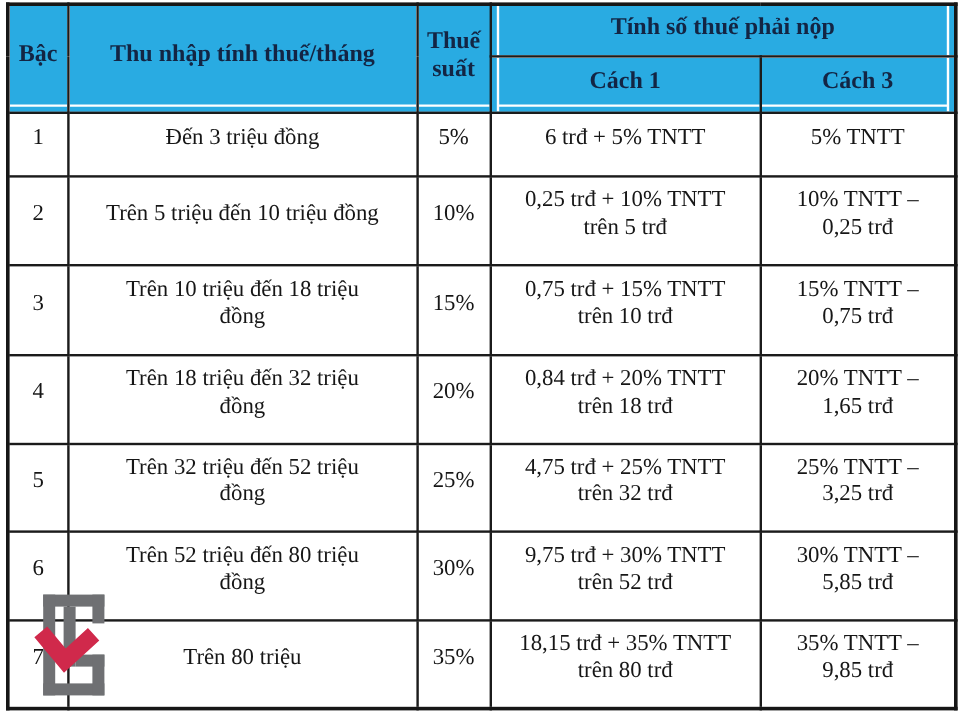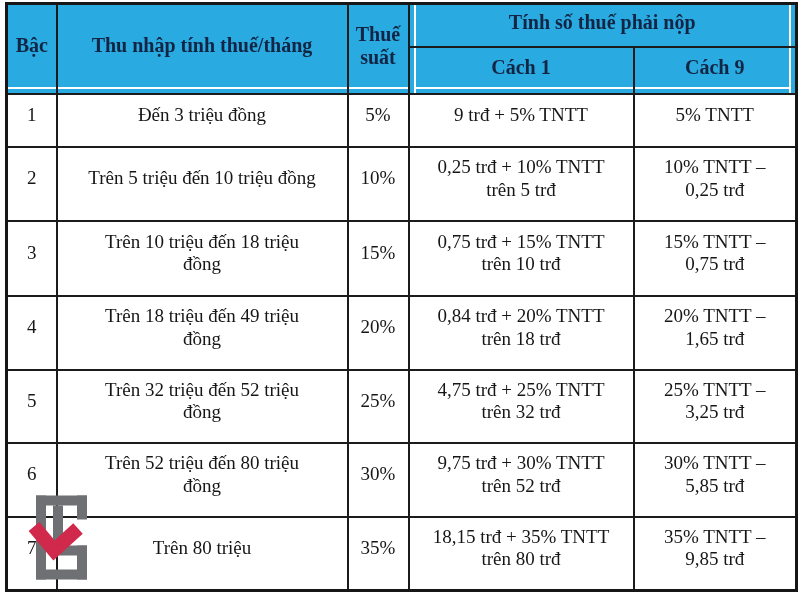--- a/index.html
+++ b/index.html
@@ -104,29 +104,29 @@
     <thead>
       <tr class="hr1">
         <th rowspan="2" class="th-bottomline">Bậc</th>
         <th rowspan="2" class="th-bottomline">Thu nhập tính thuế/tháng</th>
         <th rowspan="2" class="th-bottomline">Thuế
 suất</th>
         <th colspan="2" class="th-span">Tính số thuế phải nộp</th>
       </tr>
       <tr class="hr2">
         <th class="th-m1">Cách 1</th>
-        <th class="th-m2">Cách 9</th>
+        <th class="th-m2">Cách 3</th>
       </tr>
     </thead>
     <tbody>
       <tr class="r1">
         <td>1</td>
         <td>Đến 3 triệu đồng</td>
         <td>5%</td>
-        <td>9 trđ + 5% TNTT</td>
+        <td>6 trđ + 5% TNTT</td>
         <td>5% TNTT</td>
       </tr>
       <tr class="r2">
         <td>2</td>
         <td>Trên 5 triệu đến 10 triệu đồng</td>
         <td>10%</td>
         <td>0,25 trđ + 10% TNTT
 trên 5 trđ</td>
         <td>10% TNTT –
 0,25 trđ</td>
@@ -136,21 +136,21 @@
         <td>Trên 10 triệu đến 18 triệu
 đồng</td>
         <td>15%</td>
         <td>0,75 trđ + 15% TNTT
 trên 10 trđ</td>
         <td>15% TNTT –
 0,75 trđ</td>
       </tr>
       <tr class="r4">
         <td>4</td>
-        <td>Trên 18 triệu đến 49 triệu
+        <td>Trên 18 triệu đến 32 triệu
 đồng</td>
         <td>20%</td>
         <td>0,84 trđ + 20% TNTT
 trên 18 trđ</td>
         <td>20% TNTT –
 1,65 trđ</td>
       </tr>
       <tr class="r5">
         <td>5</td>
         <td>Trên 32 triệu đến 52 triệu

